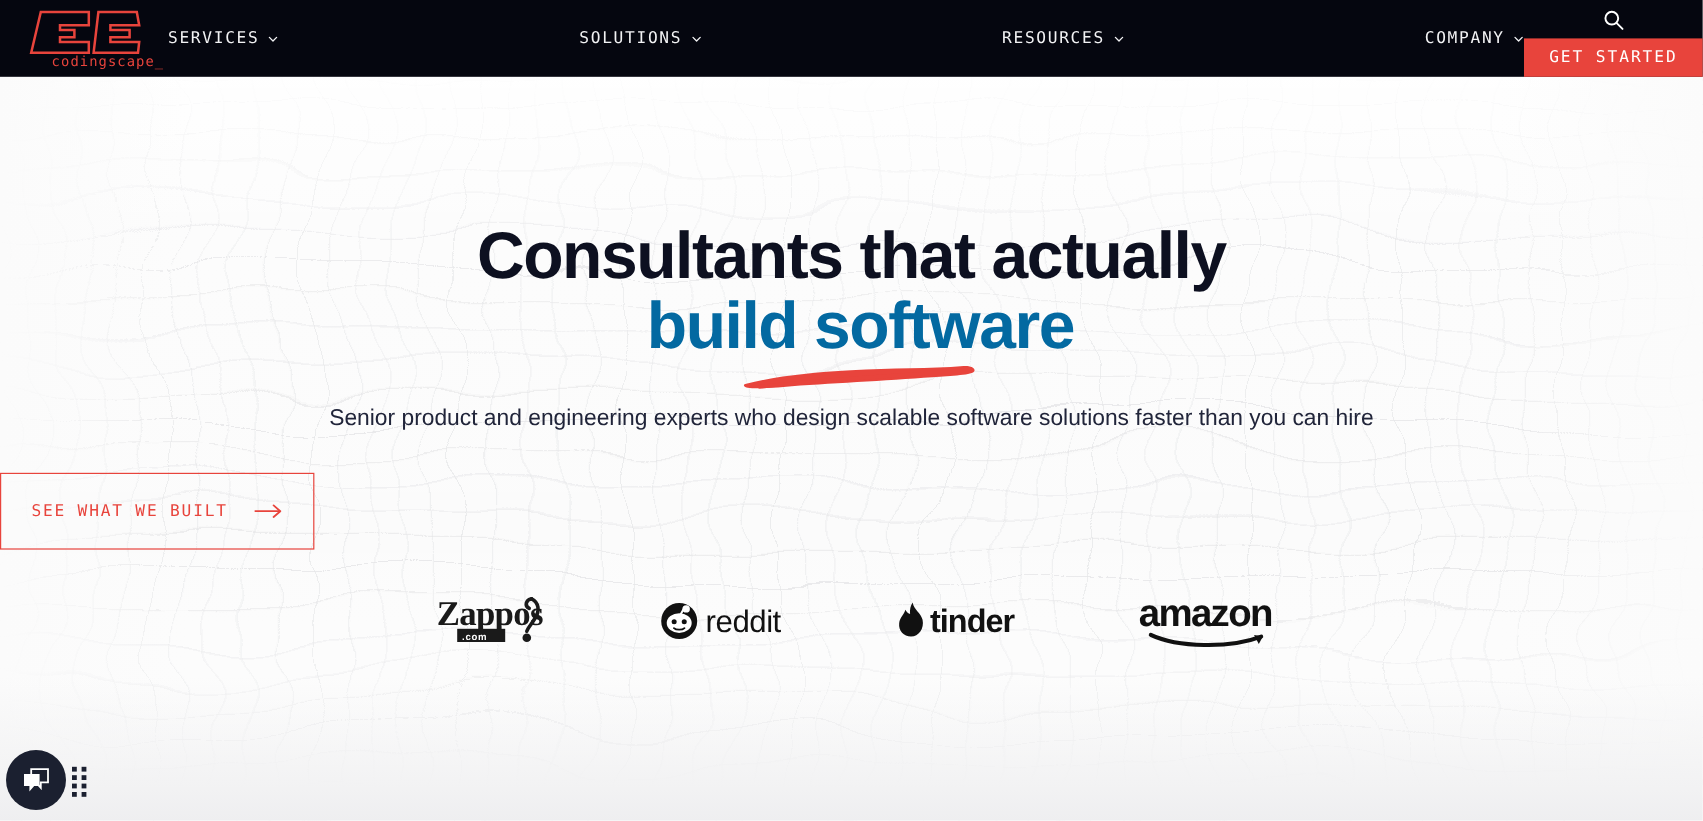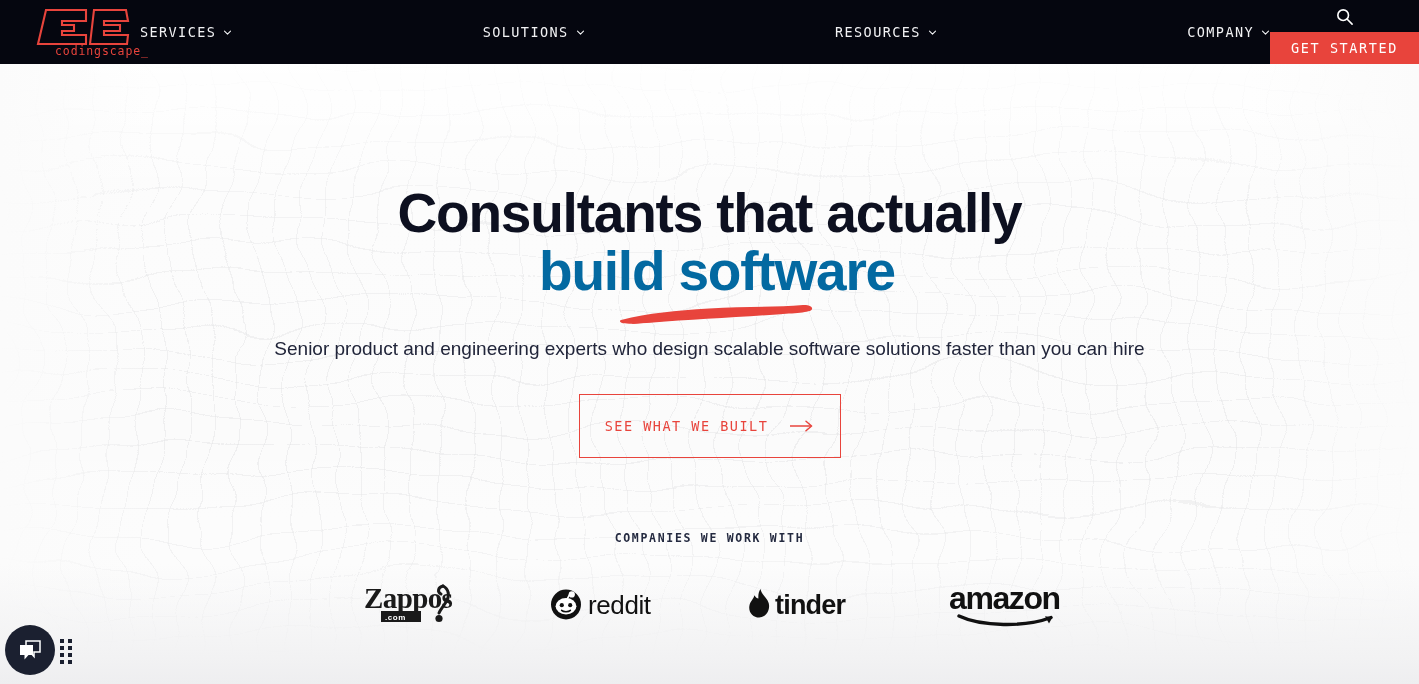--- a/index.html
+++ b/index.html
@@ -11,21 +11,21 @@
 
   
   .header{
     position:relative; z-index:40;
     height:64px; width:1419px;
     background:#05060f;
     display:flex; align-items:center;
   }
   .logo-wrap{
     width:140px; height:64px; position:relative;
-    display:flex; align-items:center; padding-left:34px;
+    display:flex; align-items:center; padding-left:22px;
   }
   .logo-mark{ position:relative; width:96px; height:58px; }
   .logo-sub{
     position:absolute; left:21px; bottom:3px;
     color:#e8443c; font-size:11.5px; letter-spacing:.9px;
     font-family:"DejaVu Sans Mono", monospace; white-space:nowrap;
   }
 
   .nav{
     flex:1; display:flex; align-items:center; justify-content:space-between;
@@ -76,21 +76,21 @@
   .headline .hl2{ color:#0369a1; position:relative; display:inline-block;margin-left:15px; }
   .brush{
     position:absolute; left:50%; transform:translateX(-50%);
     bottom:-26px; width:200px; height:26px;
   }
   .subtitle{
     margin:35px auto 4px; width:900px;
     font-size:19px; line-height:1.38; color:#21253a;
     font-weight:400;
   }
-  .cta-wrap{ margin-top:32px; display:flex; justify-content:center; }
+  .cta-wrap{ margin-top:32px; display:flex; justify-content:flex-start; }
   .cta{
     width:262px; height:64px; border:1.5px solid #e8443c;
     display:flex; align-items:center; justify-content:center; gap:22px;
     color:#e8443c; font-size:13.5px; letter-spacing:1.5px;
     font-family:"DejaVu Sans Mono", monospace;
     background:transparent; cursor:pointer;
   }
 
   .clients-label{
     margin-top:73px;
@@ -227,21 +227,20 @@
     <div class="cta-wrap">
       <button class="cta">
         <span>SEE WHAT WE BUILT</span>
         <svg width="24" height="12" viewBox="0 0 24 12" fill="none">
           <path d="M0 6 H21" stroke="#e8443c" stroke-width="1.5"></path>
           <path d="M16 1.2 L21.6 6 L16 10.8" stroke="#e8443c" stroke-width="1.5" fill="none" stroke-linecap="round" stroke-linejoin="round"></path>
         </svg>
       </button>
     </div>
 
-    <div class="clients-label">COMPANIES WE WORK WITH</div>
 
     <div class="logos">
 
       <div class="logo-cell">
         <svg width="95" height="46" viewBox="0 0 95 46">
           <text x="0" y="27" font-family="Liberation Serif, serif" font-size="29" font-weight="700" fill="#1a1a1a" letter-spacing="-0.6">Zappos</text>
           <rect x="17" y="30" width="40" height="11" fill="#1a1a1a"></rect>
           <text x="21" y="39" font-family="Liberation Sans, sans-serif" font-size="8" font-weight="700" fill="#ffffff" letter-spacing="0.6">.com</text>
           <path d="M79 5 C85 8, 86 15, 82 21 C79 26, 76 29, 75 32" stroke="#1a1a1a" stroke-width="3" fill="none" stroke-linecap="round"></path>
           <path d="M79 5 C74 6, 73 11, 77 13" stroke="#1a1a1a" stroke-width="3" fill="none" stroke-linecap="round"></path>

